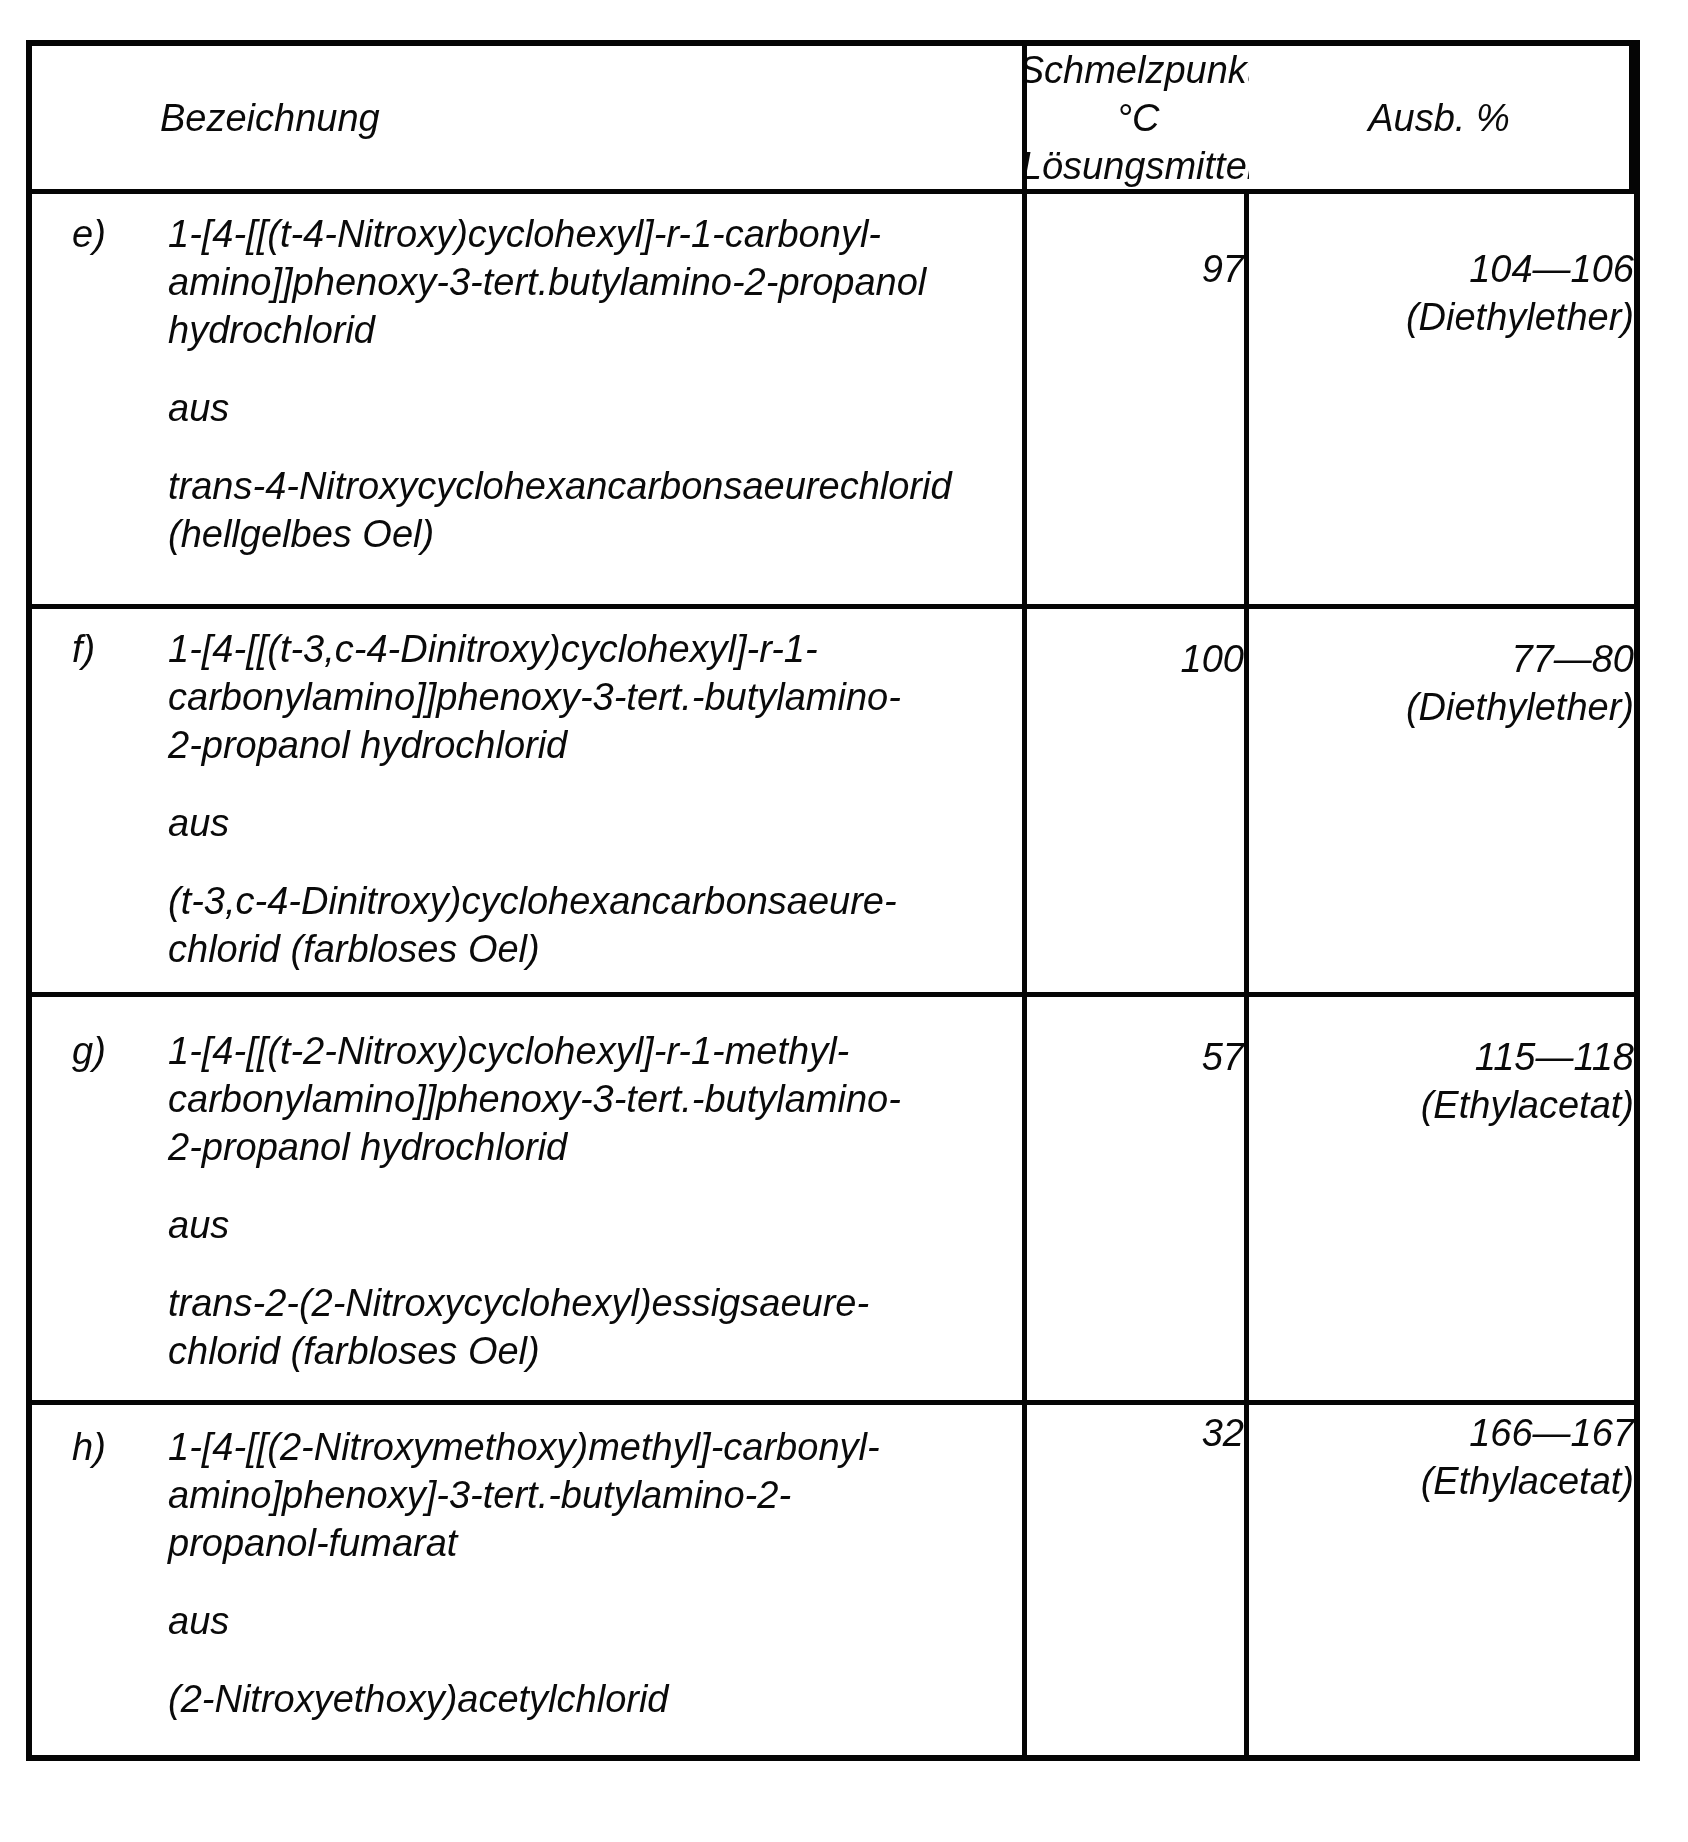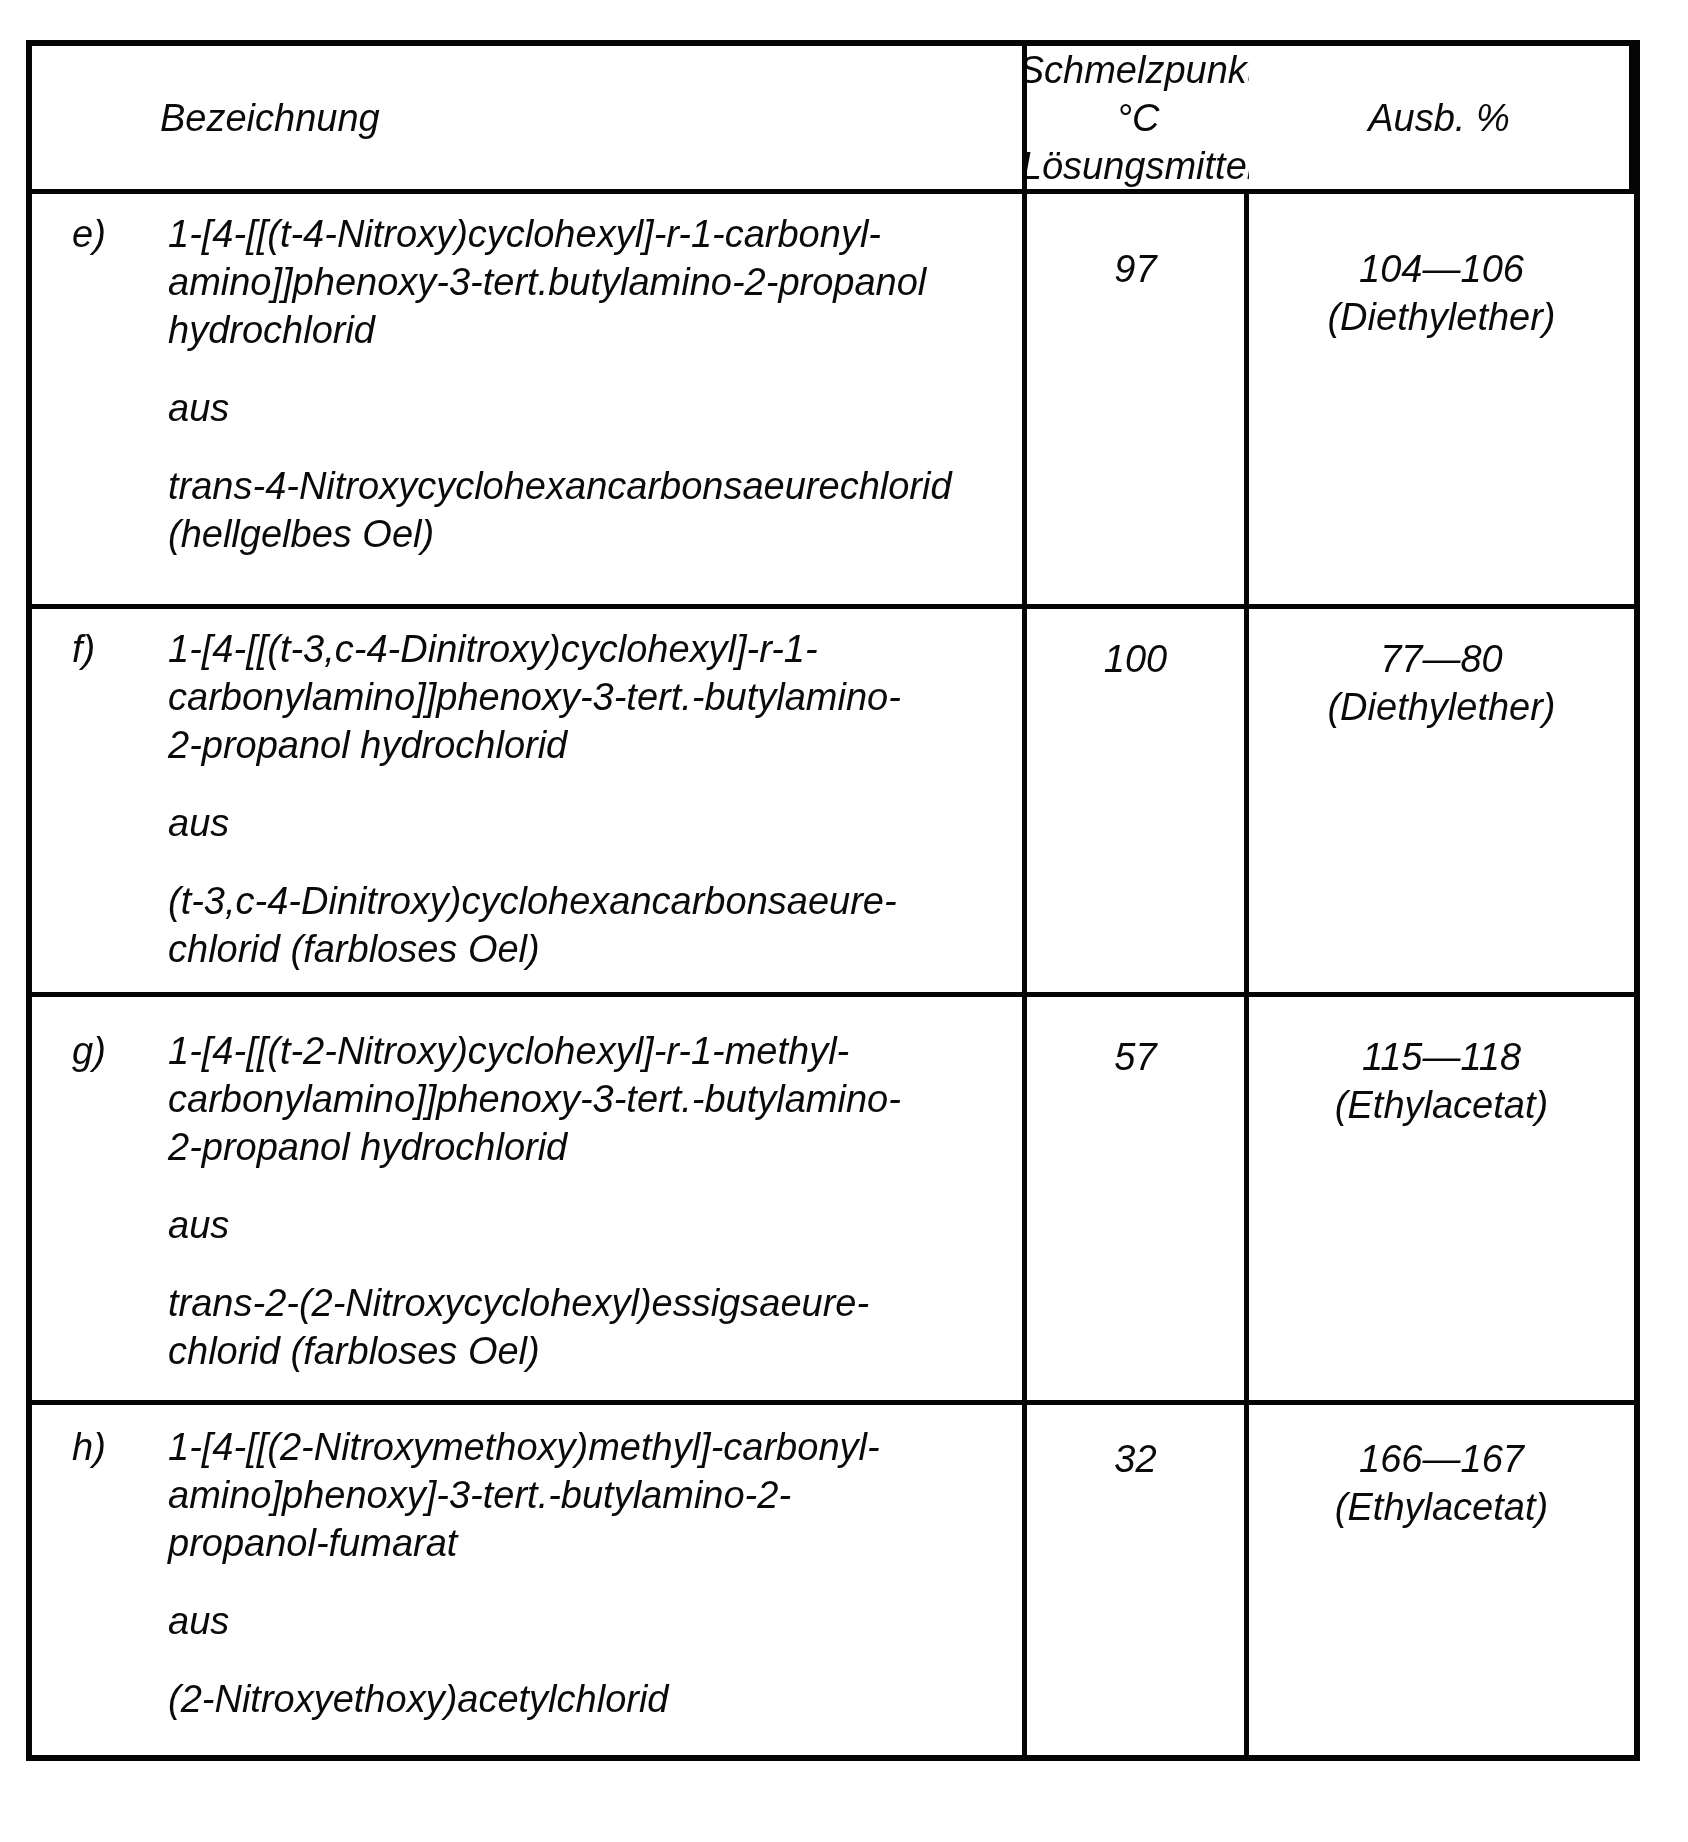--- a/index.html
+++ b/index.html
@@ -41,22 +41,22 @@
   .rowlabel{flex:0 0 136px;padding-left:40px;box-sizing:border-box;}
   .nametext{flex:1 1 auto;padding-right:8px;}
   .aus,.source{margin-top:30px;}
   
   .pt16{padding-top:16px;}
   .pt30{padding-top:30px;}
   .pt18{padding-top:18px;}
   .vt51{padding-top:51px;}
   .vt26{padding-top:26px;}
   .vt36{padding-top:36px;}
-  .vt22{padding-top:30px;}
-  .valcell{text-align:center;}
+  .vt22{padding-top:4px;}
+  .valcell{text-align:right;}
 </style>
 </head>
 <body>
 
 <div class="table-wrap">
   <div class="grid">
 
     <div class="cell vline hline hdr hdr-name">
       <span>Bezeichnung</span>
     </div>

